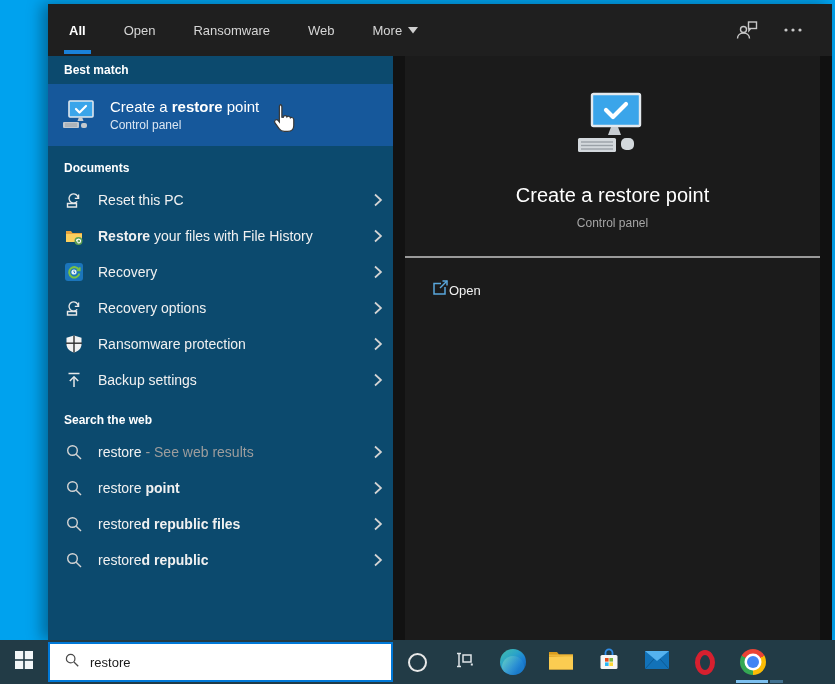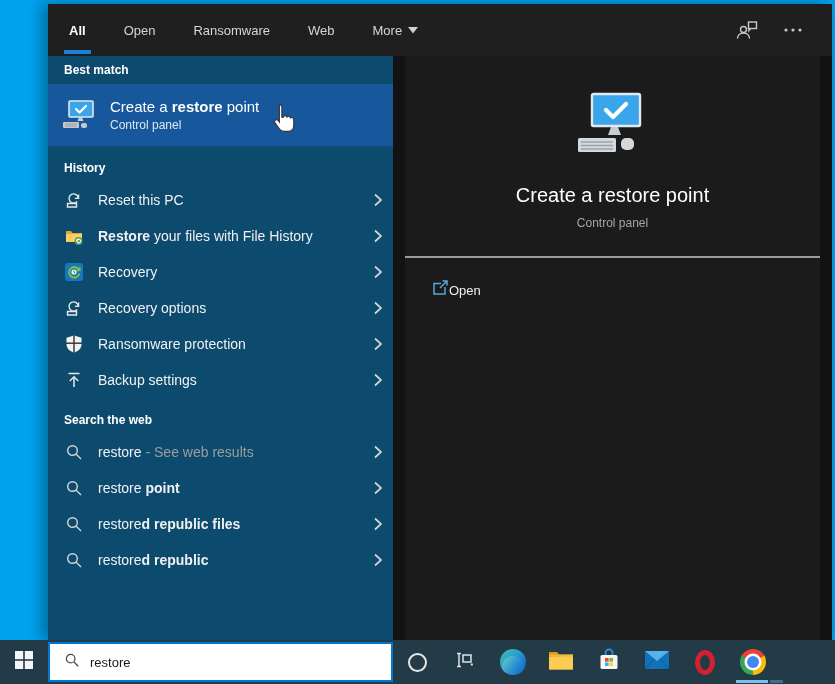--- a/index.html
+++ b/index.html
@@ -150,21 +150,21 @@
                 </g>
             </svg>
           </span>
           <span class="best-texts">
             <span class="best-title"><span>Create a </span><b>restore</b><span> point</span></span>
             <span class="best-sub">Control panel</span>
           </span>
         </div>
 
         <div class="section-header mt">
-          <span>History</span>
+          <span>Documents</span>
         </div>
 
         <div class="row">
           <span class="ric">
             <svg width="20" height="20" viewBox="0 0 20 20" fill="none" stroke="#e8e8e8" stroke-width="1.4">
               <path d="M14.2 8.2 a4.6 4.6 0 1 0 -1 3.2"></path>
                 <path d="M14.6 4.6 v3.8 h-3.8" stroke-width="1.3"></path>
               <path d="M3.5 13.5 h9 v3.5 h-9 z"></path>
             </svg>
           </span>

